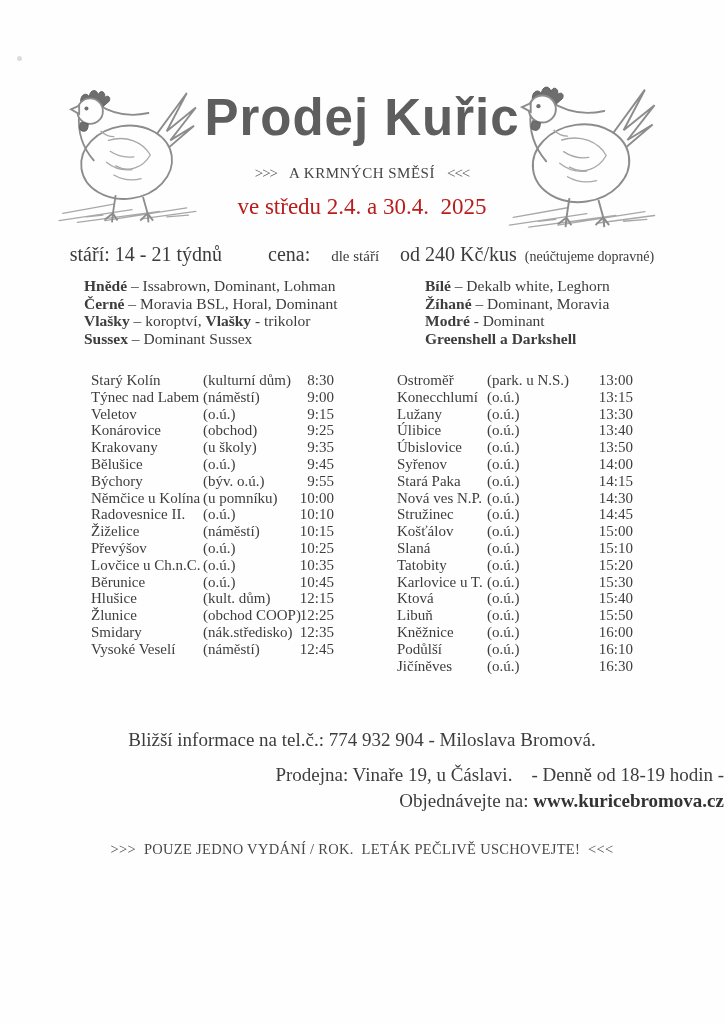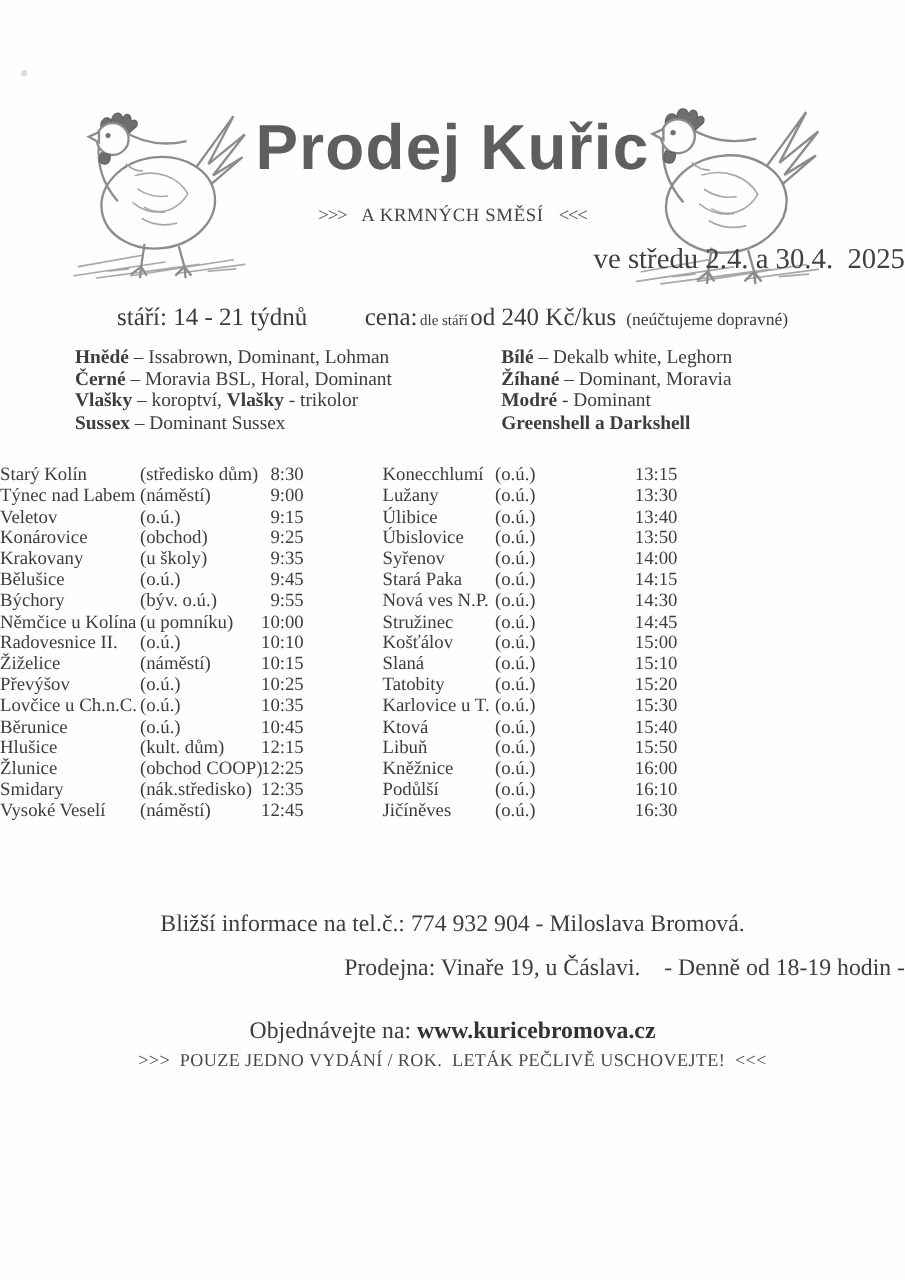--- a/index.html
+++ b/index.html
@@ -22,59 +22,59 @@
     position:absolute; top:92px; left:0; right:0; text-align:center;
     font-family:"Liberation Sans", sans-serif; font-weight:700;
     font-size:51px; line-height:1; color:#5e5e5e; letter-spacing:1px;
   }
   .subtitle {
     position:absolute; top:165px; left:0; right:0; text-align:center;
     font-size:15px; letter-spacing:0.5px; color:#444;
   }
   .subtitle .arrows { color:#555; margin:0 12px; letter-spacing:-1px; }
   .dateline {
-    position:absolute; top:194px; left:0; right:0; text-align:right;
-    font-size:23px; color:#404040;
+    position:absolute; top:194px; left:0; right:0; text-align:center;
+    font-size:23px; color:#b91c1c;
   }
 
   
   .infoline {
     position:absolute; top:243px; left:0; right:0;
     display:flex; justify-content:center; align-items:baseline;
     font-size:20px; color:#3b3b3b;
   }
   .infoline .gap { width:46px; }
-  .infoline .small  { font-size:12px; margin:0 2px; }
+  .infoline .small  { font-size:15px; margin:0 21px; }
   .infoline .note   { font-size:14px; margin-left:8px; }
 
   
   .breeds { position:absolute; top:277px; left:0; right:0;
-            display:flex; padding-left:60px; box-sizing:border-box;align-items:center; }
+            display:flex; padding-left:84px; box-sizing:border-box;align-items:center; }
   .breeds-col { display:block; }
   .breeds-col.leftcol { width:341px; }
   .breed-line { font-size:15.5px; line-height:17.5px; white-space:nowrap; }
   .breed-line .b { font-weight:bold; }
 
   
   .schedule { position:absolute; top:372px; left:0; right:0;
-              display:flex; box-sizing:border-box; }
+              display:flex; box-sizing:border-box;justify-content:center; }
   .sched-col { display:block; }
   .sched-col.leftcol  { width:243px; margin-right:63px; }
   .sched-col.rightcol { width:236px; }
   .sched-row { display:flex; font-size:15px; line-height:16.8px; white-space:nowrap; }
   .leftcol  .s-name  { width:112px; flex:none; }
   .leftcol  .s-place { width:95px;  flex:none; }
   .rightcol .s-name  { width:90px;  flex:none; }
   .rightcol .s-place { width:95px;  flex:none; }
   .s-time { flex:1; text-align:right; }
 
   
   .f-line1 { position:absolute; top:729px; left:0; right:0; text-align:center; font-size:19px; }
   .f-line2 { position:absolute; top:764px; left:0; right:0; text-align:right; font-size:19px; }
-  .f-line3 { position:absolute; top:790px; left:0; right:0; text-align:center; font-size:19px;margin-top:24px; }
+  .f-line3 { position:absolute; top:790px; left:0; right:0; text-align:right; font-size:19px; }
   .f-line3 .site { font-weight:bold; color:#333; }
   .notice  { position:absolute; top:841px; left:0; right:0; text-align:center;
              font-size:14.5px; color:#484848; letter-spacing:0.3px; }
 
   svg .ln { stroke:#8c8c8c; stroke-width:2; fill:none; stroke-linecap:round; }
   svg .fl { stroke:#8c8c8c; stroke-width:2; fill:#fefefe; }
   svg .soft { stroke:#a8a8a8; stroke-width:1.4; fill:none; stroke-linecap:round; }
   svg .dark { fill:#6e6e6e; stroke:#5f5f5f; stroke-width:1; }
 </style>
 </head>
@@ -154,21 +154,21 @@
         <div class="breed-line"><span class="b">Žíhané</span><span> – Dominant, Moravia</span></div>
         <div class="breed-line"><span class="b">Modré</span><span> - Dominant</span></div>
         <div class="breed-line"><span class="b">Greenshell a Darkshell</span></div>
       </div>
   </div>
 
   <div class="schedule">
     <div class="sched-col leftcol">
         <div class="sched-row">
           <span class="s-name">Starý Kolín</span>
-          <span class="s-place">(středisko dům)</span>
+          <span class="s-place">(kulturní dům)</span>
           <span class="s-time">8:30</span>
         </div>
         <div class="sched-row">
           <span class="s-name">Týnec nad Labem</span>
           <span class="s-place">(náměstí)</span>
           <span class="s-time">9:00</span>
         </div>
         <div class="sched-row">
           <span class="s-name">Veletov</span>
           <span class="s-place">(o.ú.)</span>
@@ -239,20 +239,25 @@
           <span class="s-place">(nák.středisko)</span>
           <span class="s-time">12:35</span>
         </div>
         <div class="sched-row">
           <span class="s-name">Vysoké Veselí</span>
           <span class="s-place">(náměstí)</span>
           <span class="s-time">12:45</span>
         </div>
       </div>
     <div class="sched-col rightcol">
+        <div class="sched-row">
+          <span class="s-name">Ostroměř</span>
+          <span class="s-place">(park. u N.S.)</span>
+          <span class="s-time">13:00</span>
+        </div>
         <div class="sched-row">
           <span class="s-name">Konecchlumí</span>
           <span class="s-place">(o.ú.)</span>
           <span class="s-time">13:15</span>
         </div>
         <div class="sched-row">
           <span class="s-name">Lužany</span>
           <span class="s-place">(o.ú.)</span>
           <span class="s-time">13:30</span>
         </div>

